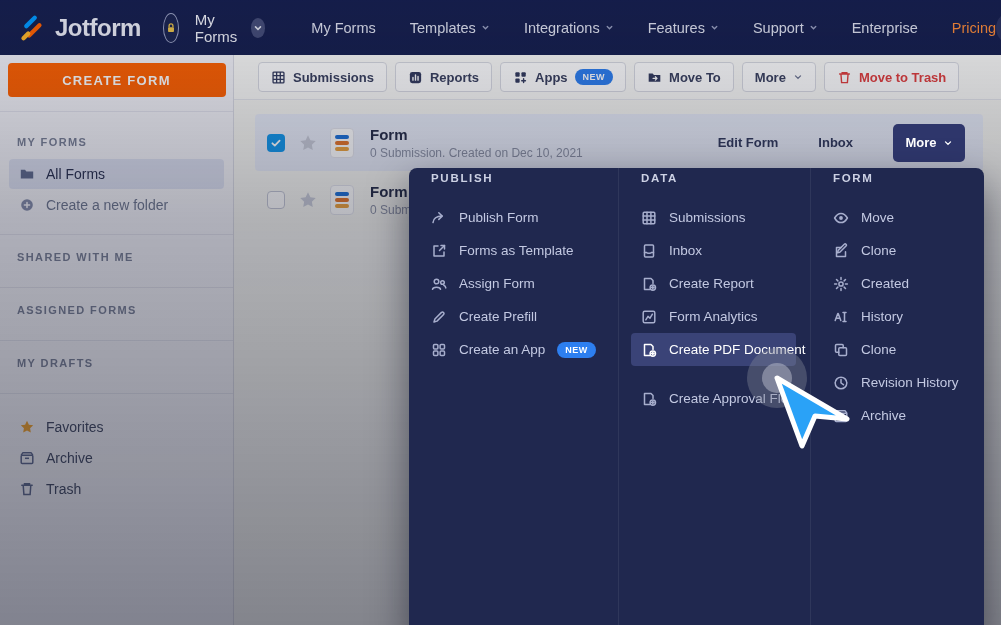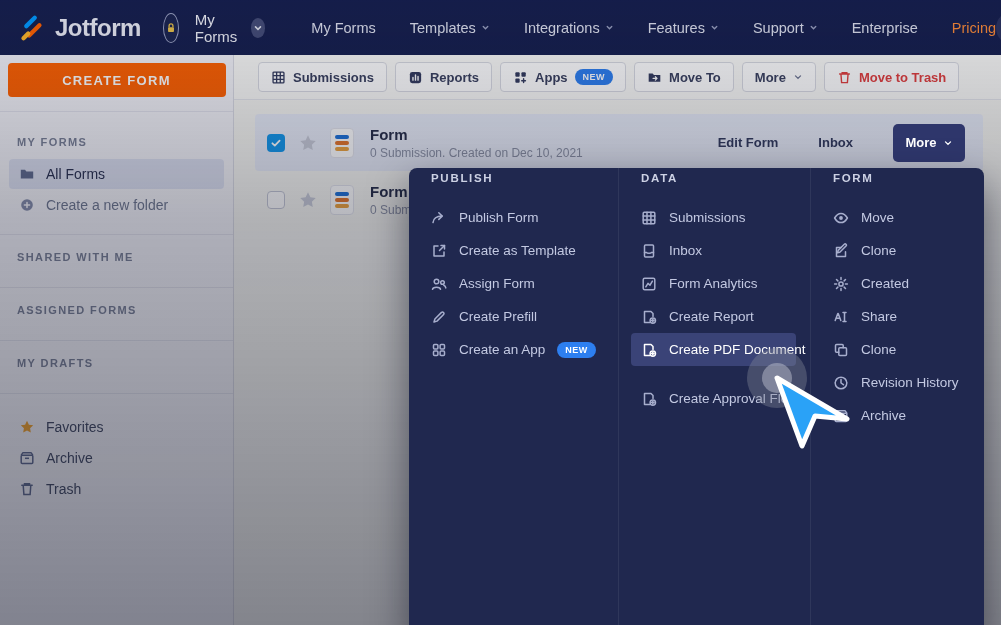--- a/index.html
+++ b/index.html
@@ -329,21 +329,21 @@
         <span>Publish Form</span>
       </div>
     <div class="menu-item">
         <span>
           <svg viewBox="0 0 16 16" fill="none" stroke="currentColor" stroke-width="1.5" stroke-linecap="round" stroke-linejoin="round" style="width:16px;height:16px;display:block">
             <path d="M7 3H3v10h10V9"></path>
             <path d="M10 2.5h3.5V6"></path>
             <path d="M13.5 2.5 8.5 7.5"></path>
           </svg>
         </span>
-        <span>Create as Template</span>
+        <span>Forms as Template</span>
       </div>
     <div class="menu-item">
         <span>
           <svg viewBox="0 0 16 16" fill="none" stroke="currentColor" stroke-width="1.5" stroke-linecap="round" stroke-linejoin="round" style="width:16px;height:16px;display:block">
             <circle cx="5.5" cy="5.5" r="2.3"></circle>
             <path d="M1.5 13.3c.4-2.9 7.7-2.9 8 0"></path>
             <circle cx="11.5" cy="6.5" r="1.8"></circle>
             <path d="M12.8 9.3c1.2.5 1.8 1.4 2 2.6"></path>
           </svg>
         </span>
@@ -386,36 +386,36 @@
           <svg viewBox="0 0 16 16" fill="none" stroke="currentColor" stroke-width="1.5" stroke-linecap="round" stroke-linejoin="round" style="width:16px;height:16px;display:block">
             <rect x="3.5" y="2" width="9" height="12" rx="1"></rect>
             <path d="M3.5 9.5h2.2c.3 1.1 4.3 1.1 4.6 0h2.2"></path>
           </svg>
         </span>
         <span>Inbox</span>
       </div>
     <div class="menu-item">
         <span>
           <svg viewBox="0 0 16 16" fill="none" stroke="currentColor" stroke-width="1.5" stroke-linecap="round" stroke-linejoin="round" style="width:16px;height:16px;display:block">
-            <rect x="2.2" y="2.2" width="11.6" height="11.6" rx="1.5"></rect>
-            <path d="M4.8 10.8 7 7.4l2 1.8 2.4-4"></path>
-          </svg>
-        </span>
-        <span>Form Analytics</span>
-      </div>
-    <div class="menu-item">
-        <span>
-          <svg viewBox="0 0 16 16" fill="none" stroke="currentColor" stroke-width="1.5" stroke-linecap="round" stroke-linejoin="round" style="width:16px;height:16px;display:block">
             <path d="M9 13.5H3.5V2.5h6.5l2 2v3"></path>
             <circle cx="11.8" cy="11.6" r="2.7"></circle>
             <path d="M11.8 10.3v2.6M10.5 11.6h2.6"></path>
           </svg>
         </span>
         <span>Create Report</span>
       </div>
+    <div class="menu-item">
+        <span>
+          <svg viewBox="0 0 16 16" fill="none" stroke="currentColor" stroke-width="1.5" stroke-linecap="round" stroke-linejoin="round" style="width:16px;height:16px;display:block">
+            <rect x="2.2" y="2.2" width="11.6" height="11.6" rx="1.5"></rect>
+            <path d="M4.8 10.8 7 7.4l2 1.8 2.4-4"></path>
+          </svg>
+        </span>
+        <span>Form Analytics</span>
+      </div>
     <div class="menu-item hl">
         <span>
           <svg viewBox="0 0 16 16" fill="none" stroke="currentColor" stroke-width="1.5" stroke-linecap="round" stroke-linejoin="round" style="width:16px;height:16px;display:block">
             <path d="M9 13.5H3.5V2.5h6.5l2 2v3"></path>
             <circle cx="11.8" cy="11.6" r="2.7"></circle>
             <path d="M11.8 10.3v2.6M10.5 11.6h2.6"></path>
           </svg>
         </span>
         <span>Create PDF Document</span>
       </div>
@@ -459,21 +459,21 @@
         </span>
         <span>Created</span>
       </div>
     <div class="menu-item">
         <span>
           <svg viewBox="0 0 16 16" fill="none" stroke="currentColor" stroke-width="1.5" stroke-linecap="round" stroke-linejoin="round" style="width:16px;height:16px;display:block">
             <path d="M2.2 11.5 4.8 4.5h.4l2.6 7M3.4 9.2h3.4"></path>
             <path d="M11.5 3.5v9M10 3.5h3M10 12.5h3"></path>
           </svg>
         </span>
-        <span>Share</span>
+        <span>History</span>
       </div>
     <div class="menu-item">
         <span>
           <svg viewBox="0 0 16 16" fill="none" stroke="currentColor" stroke-width="1.5" stroke-linecap="round" stroke-linejoin="round" style="width:16px;height:16px;display:block">
             <rect x="5.8" y="5.8" width="7.7" height="7.7" rx="1"></rect>
             <path d="M10.2 5.8V3.5a1 1 0 0 0-1-1H3.5a1 1 0 0 0-1 1v5.7a1 1 0 0 0 1 1h2.3"></path>
           </svg>
         </span>
         <span>Clone</span>
       </div>

